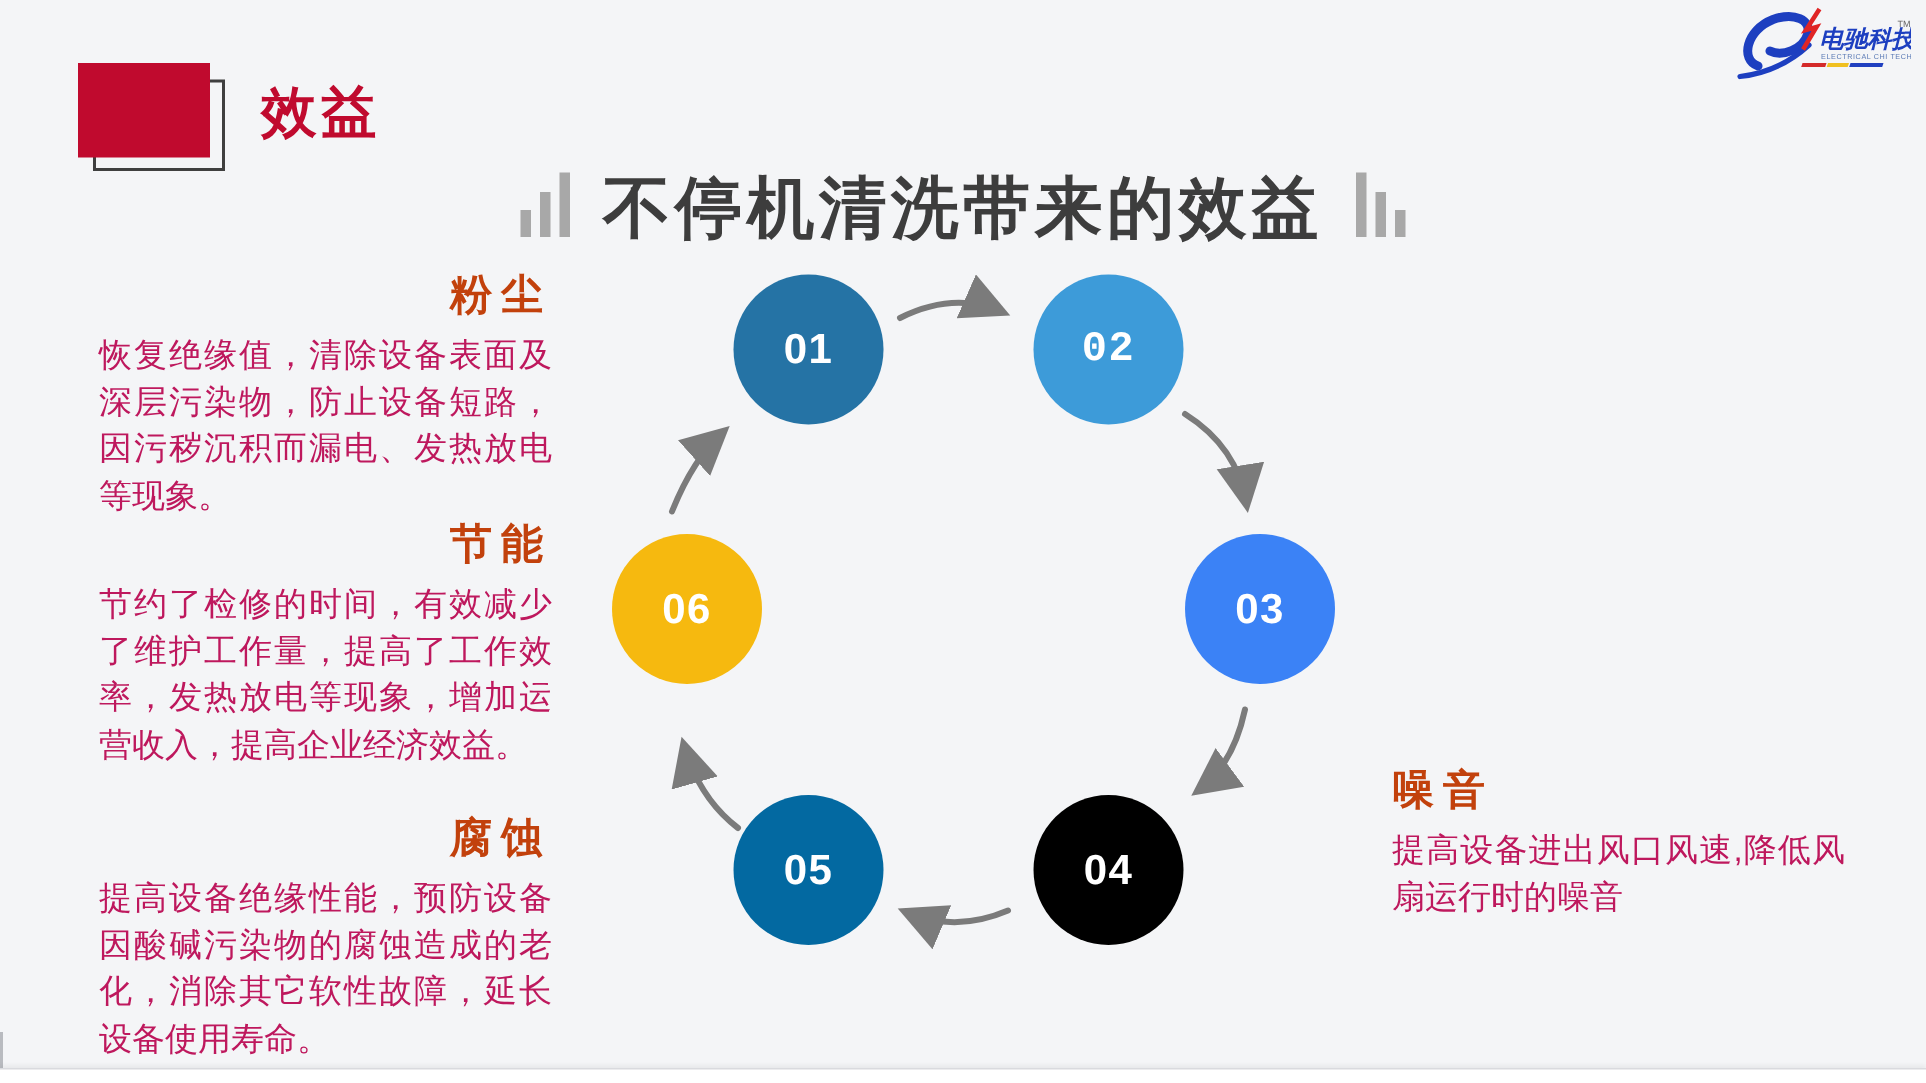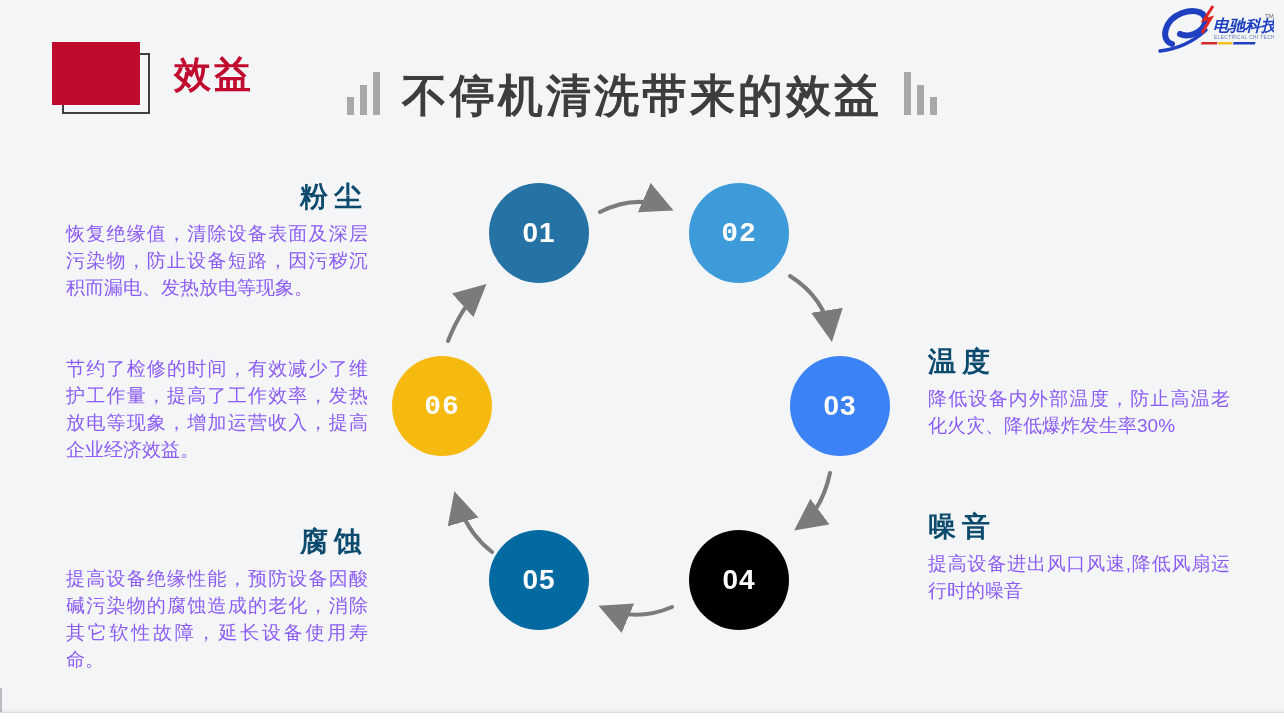--- a/index.html
+++ b/index.html
@@ -23,51 +23,51 @@
   
   .title-row {
     position:absolute; left:0; right:0; top:72px;
     display:flex; justify-content:center; align-items:flex-end; gap:22px;
   }
   .bars { display:flex; align-items:flex-end; gap:6px; padding-bottom:4px; }
   .bar { width:7px; background:#a8a8a8; }
   .bh1 { height:18px; } .bh2 { height:30px; } .bh3 { height:43px; }
   .main-title {
     font-size:45px; font-weight:800; color:#3d3d3d;
-    letter-spacing:3px; line-height:1.05; white-space:nowrap;
+    letter-spacing:3px; line-height:1.05; white-space:nowrap;margin-top:43px;
   }
   
   .logo { position:absolute; right:10px; top:4px; width:118px; height:52px; }
   
   .benefit { position:absolute; width:302px; }
   .benefit .b-title {
-    font-size:28px; font-weight:bold; color:#0c4a6e; letter-spacing:6px; line-height:1.1;
+    font-size:28px; font-weight:bold; color:#c2410c; letter-spacing:6px; line-height:1.1;
   }
   .benefit .b-desc {
-    margin-top:8px; font-size:19px; color:#8b5cf6; line-height:1.42;
+    margin-top:8px; font-size:22px; color:#be185d; line-height:1.42;
     text-align:justify;
   }
   .col-left  { left:66px; }
   .col-left .b-title { text-align:right; }
   .col-right { left:928px; width:302px; }
   .col-right .b-title { text-align:left; }
-  .pos-l1 { top:182px; } .pos-l2 { top:348px; } .pos-l3 { top:527px; }
+  .pos-l1 { top:182px; } .pos-l2 { top:348px; } .pos-l3 { top:544px; }
   .pos-r1 { top:182px; } .pos-r2 { top:347px; } .pos-r3 { top:512px; }
   
   .circle {
     position:absolute; width:100px; height:100px; border-radius:50%;
     display:flex; align-items:center; justify-content:center;
     color:#ffffff; font-size:28px; font-weight:bold; letter-spacing:1px;
   }
   .c1 { left:489px; top:183px; }
   .c2 { left:689px; top:183px;font-family:Liberation Mono, monospace; }
   .c3 { left:790px; top:356px; }
   .c4 { left:689px; top:530px; }
   .c5 { left:489px; top:530px; }
-  .c6 { left:392px; top:356px;font-family:Liberation Mono, monospace; }
+  .c6 { left:408px; top:356px; }
   .arrows { position:absolute; left:370px; top:170px; }
   
   .bottom-strip {
     position:absolute; left:0; right:0; bottom:0; height:9px;
     background:#ffffff; border-top:1px solid #d9dade;
     box-shadow:0 -2px 3px rgba(0,0,0,0.05);
   }
   .corner-notch {
     position:absolute; left:0; bottom:9px; width:2px; height:25px; background:#b9bbc0;
   }
@@ -107,31 +107,28 @@
       <rect x="75" y="38" width="14" height="2.6" fill="#f0c020" transform="skewX(-18)"></rect>
       <rect x="90" y="38" width="22" height="2.6" fill="#2040c0" transform="skewX(-18)"></rect>
     </svg>
   </div>
 
   <div class="benefit col-left pos-l1">
     <div class="b-title">粉尘</div>
     <div class="b-desc">恢复绝缘值，清除设备表面及深层污染物，防止设备短路，因污秽沉积而漏电、发热放电等现象。</div>
   </div>
   <div class="benefit col-left pos-l2">
+    <div class="b-title">节能</div>
     <div class="b-desc">节约了检修的时间，有效减少了维护工作量，提高了工作效率，发热放电等现象，增加运营收入，提高企业经济效益。</div>
   </div>
   <div class="benefit col-left pos-l3">
     <div class="b-title">腐蚀</div>
     <div class="b-desc">提高设备绝缘性能，预防设备因酸碱污染物的腐蚀造成的老化，消除其它软性故障，延长设备使用寿命。</div>
   </div>
 
-  <div class="benefit col-right pos-r2">
-    <div class="b-title">温度</div>
-    <div class="b-desc">降低设备内外部温度，防止高温老化火灾、降低爆炸发生率30%</div>
-  </div>
   <div class="benefit col-right pos-r3">
     <div class="b-title">噪音</div>
     <div class="b-desc">提高设备进出风口风速,降低风扇运行时的噪音</div>
   </div>
 
   <svg class="arrows" width="560" height="480" viewBox="0 0 560 480">
     <defs>
       <marker id="ah" markerWidth="9" markerHeight="9" refX="6.5" refY="4" orient="auto">
         <path d="M0,0 L8,4 L0,8 Z" fill="#7b7b7b"></path>
       </marker>

